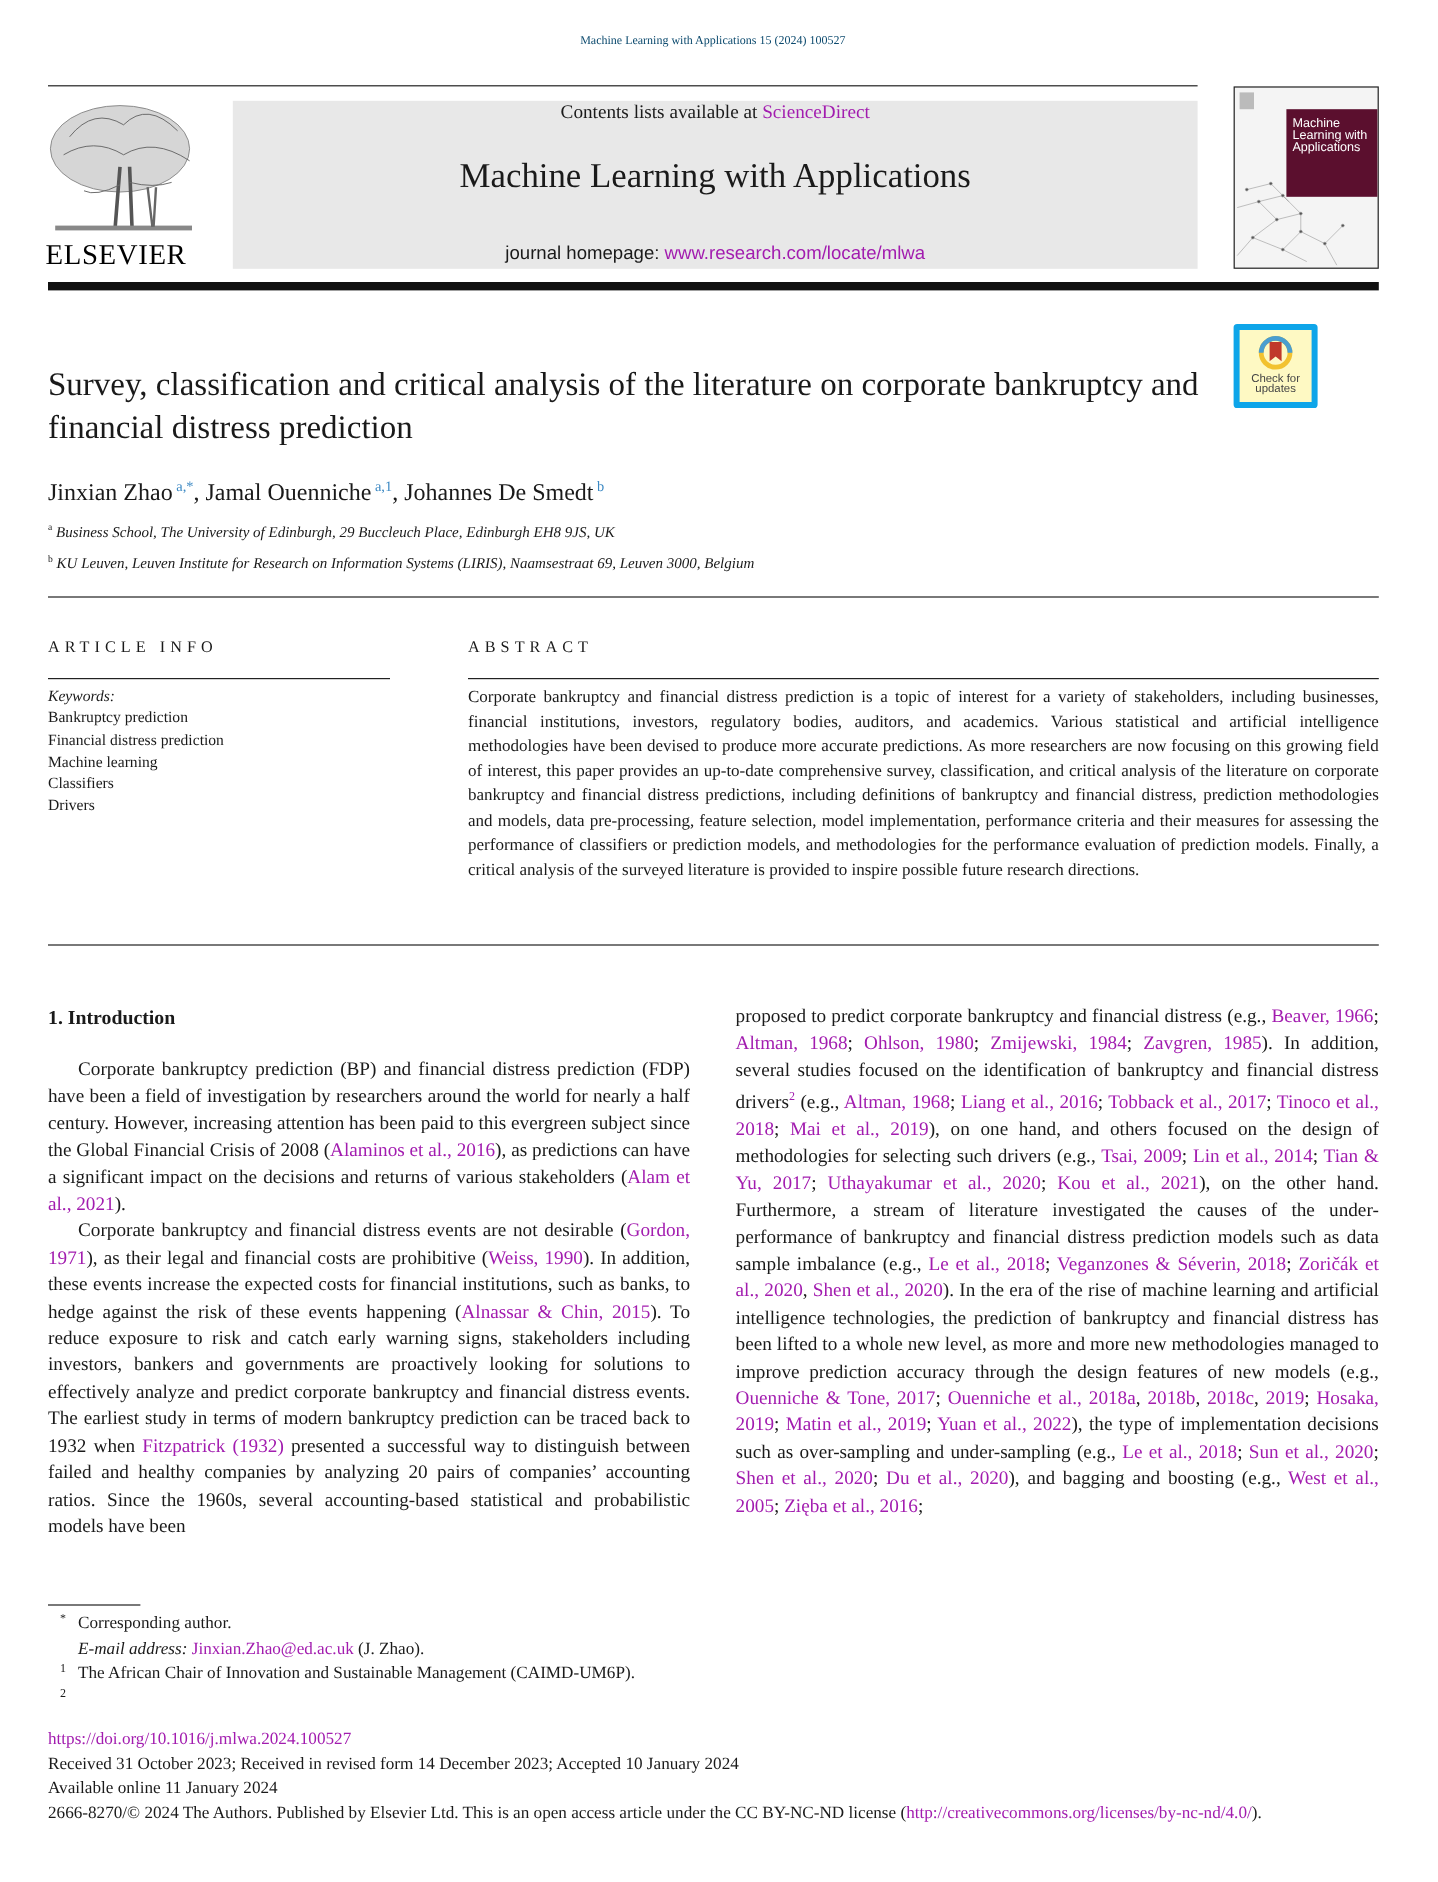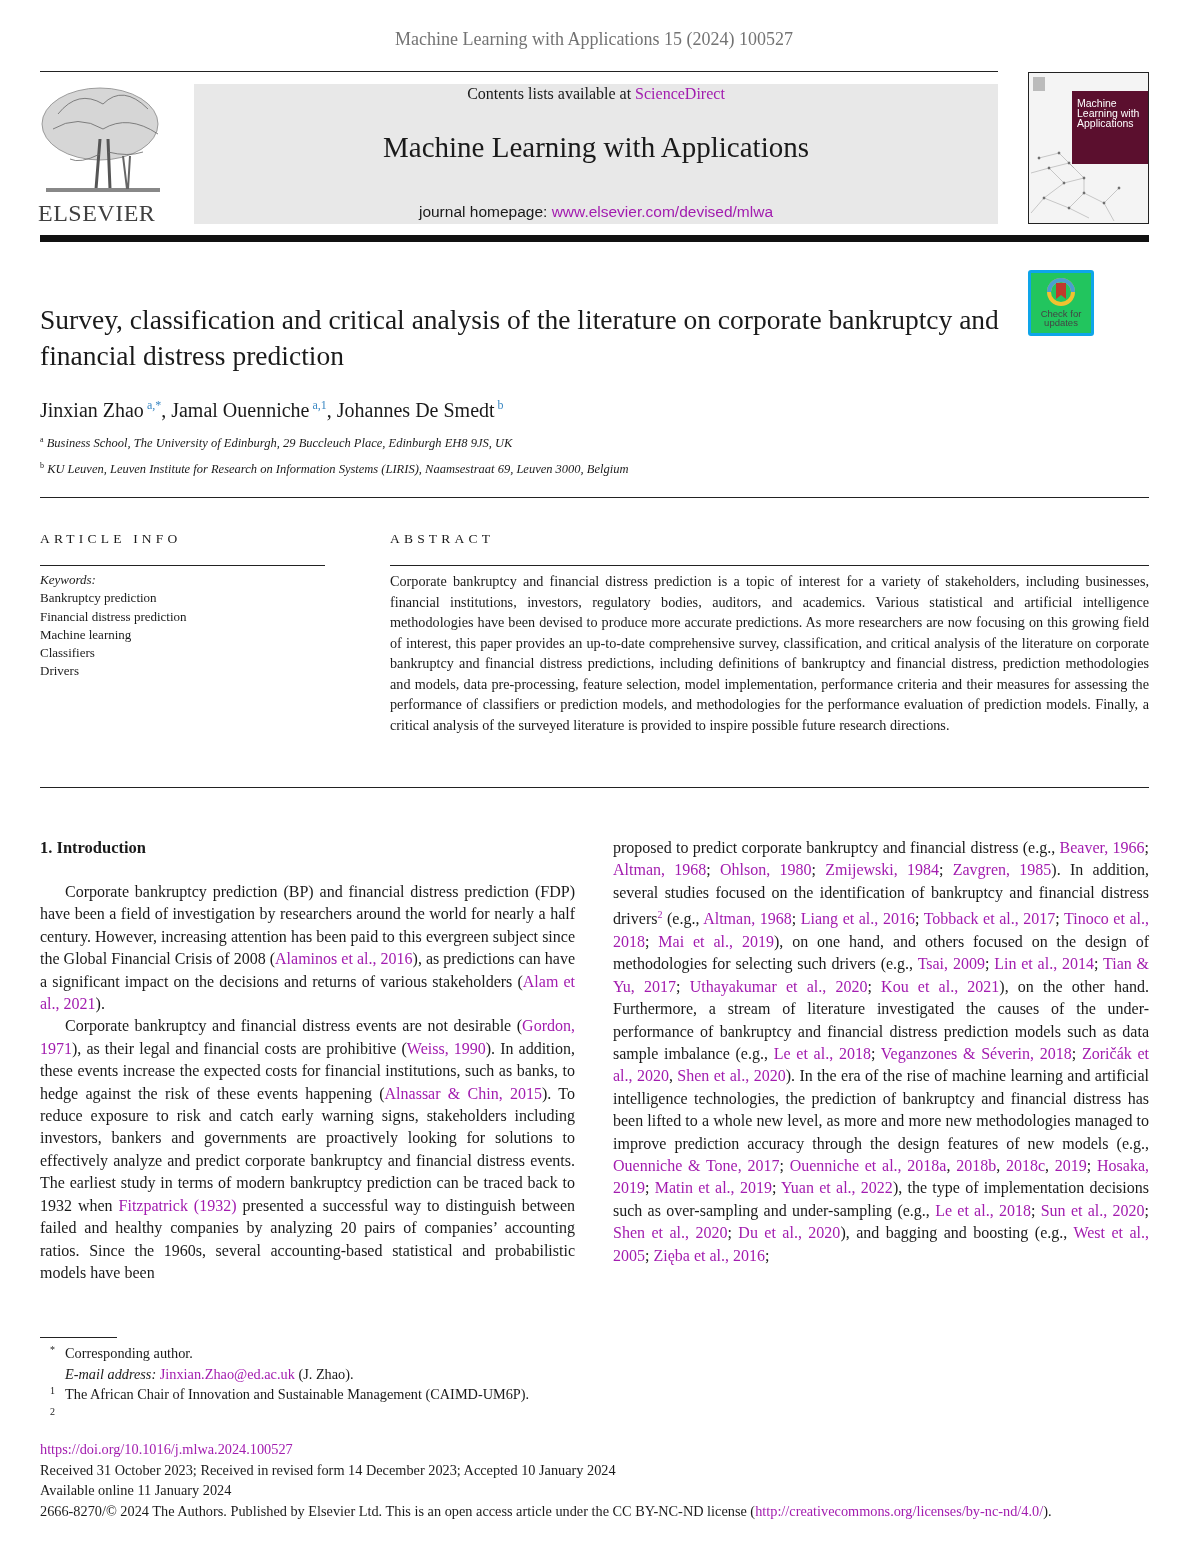--- a/index.html
+++ b/index.html
@@ -1,33 +1,33 @@
 <!DOCTYPE html>
 <html><head>
 <meta charset="utf-8">
 <style>
   html, body { margin: 0; padding: 0; background: #ffffff; }
   body { width: 1198px; height: 1568px; position: relative; overflow: hidden;
          font-family: "Liberation Serif", "DejaVu Serif", serif; color: #1a1a1a; }
   .abs { position: absolute; }
   a, .lnk { color: #a21caf; text-decoration: none; }
-  .journal-ref { left: 0; width: 1188px; top: 29px; text-align: center; font-size: 18px; color: #737373; }
+  .journal-ref { left: 0; width: 1188px; top: 29px; text-align: center; font-size: 10px; color: #0c4a6e; }
   .rule-top { left: 40px; top: 71px; width: 958px; height: 1px; background: #222; }
   .logo { left: 38px; top: 84px; width: 130px; height: 145px; }
   .logo svg { display: block; }
-  .elsevier-word { left: 38px; top: 200px; width: 130px; font-size: 24px; color: #404040; letter-spacing: 0.5px; font-family: "Liberation Serif", serif; }
+  .elsevier-word { left: 38px; top: 200px; width: 130px; font-size: 24px; color: #000000; letter-spacing: 0.5px; font-family: "Liberation Serif", serif; }
   .banner { left: 194px; top: 84px; width: 804px; height: 140px; background: #e8e8e8; }
   .contents { left: 194px; width: 804px; top: 85px; text-align: center; font-size: 16px; }
   .journal-name { left: 194px; width: 804px; top: 131px; text-align: center; font-size: 29px; }
   .homepage { left: 194px; width: 804px; top: 203px; text-align: center; font-size: 15.5px; font-family: "Liberation Sans", "DejaVu Sans", sans-serif; }
   .cover { left: 1028px; top: 72px; width: 119px; height: 150px; border: 1px solid #222; background: #f4f4f4; overflow: hidden; }
   .cover-band { position: absolute; left: 43px; top: 18px; width: 76px; height: 73px; background: #5b0f2e; }
   .cover-title { position: absolute; left: 48px; top: 25px; color: #fff; font-family: "Liberation Sans", sans-serif; font-size: 10.5px; line-height: 10px; }
   .rule-thick { left: 40px; top: 235px; width: 1109px; height: 7px; background: #111; }
-  .check-badge { left: 1028px; top: 270px; width: 60px; height: 60px; border: 3px solid #0ea5e9; border-radius: 3px; background: #22c55e; }
+  .check-badge { left: 1028px; top: 270px; width: 60px; height: 60px; border: 5px solid #0ea5e9; border-radius: 3px; background: #fef9c3; }
   .check-badge .txt { position: absolute; left: 0; width: 60px; top: 36px; text-align: center; font-family: "Liberation Sans", sans-serif; font-size: 9.5px; line-height: 9px; color: #444; }
   .title { left: 40px; top: 302px; width: 960px; font-size: 27.5px; line-height: 36px; }
   .authors { left: 40px; top: 398px; font-size: 20px; }
   .authors sup { color: #3b88c3; font-size: 12px; }
   .affil { left: 40px; font-size: 12.5px; font-style: italic; }
   .affil sup { font-style: normal; font-size: 8px; }
   .rule-mid { left: 40px; top: 497px; width: 1109px; height: 1px; background: #222; }
   .sec-label { font-size: 13.5px; letter-spacing: 4.2px; }
   .rule-info { left: 40px; top: 565px; width: 285px; height: 1px; background: #222; }
   .rule-abs { left: 390px; top: 565px; width: 759px; height: 1px; background: #222; }
@@ -66,21 +66,21 @@
   </svg>
 </div>
 <div class="abs elsevier-word">ELSEVIER</div>
 
 <div class="abs banner"></div>
 <div class="abs contents">
   <span>Contents lists available at </span><a class="lnk">ScienceDirect</a>
 </div>
 <div class="abs journal-name">Machine Learning with Applications</div>
 <div class="abs homepage">
-  <span>journal homepage: </span><a class="lnk">www.elsevier.com/devised/mlwa</a>
+  <span>journal homepage: </span><a class="lnk">www.research.com/locate/mlwa</a>
 </div>
 
 <div class="abs cover">
   <svg class="abs" style="left:0;top:0" width="119" height="150" viewBox="0 0 119 150">
     <g stroke="#999" stroke-width="0.5" fill="#555">
       <path d="M2 100 L20 95 L35 110 L15 125 L2 140 M20 95 L40 90 L55 105 L35 110 M15 125 L40 135 L55 120 L55 105 M40 135 L60 145 M55 120 L75 130 L90 115 M75 130 L85 148 M30 80 L45 95 M10 85 L30 80" fill="none"></path>
       <circle cx="20" cy="95" r="1.2"></circle>
         <circle cx="35" cy="110" r="1.2"></circle>
         <circle cx="15" cy="125" r="1.2"></circle>
       <circle cx="40" cy="90" r="1.2"></circle>

